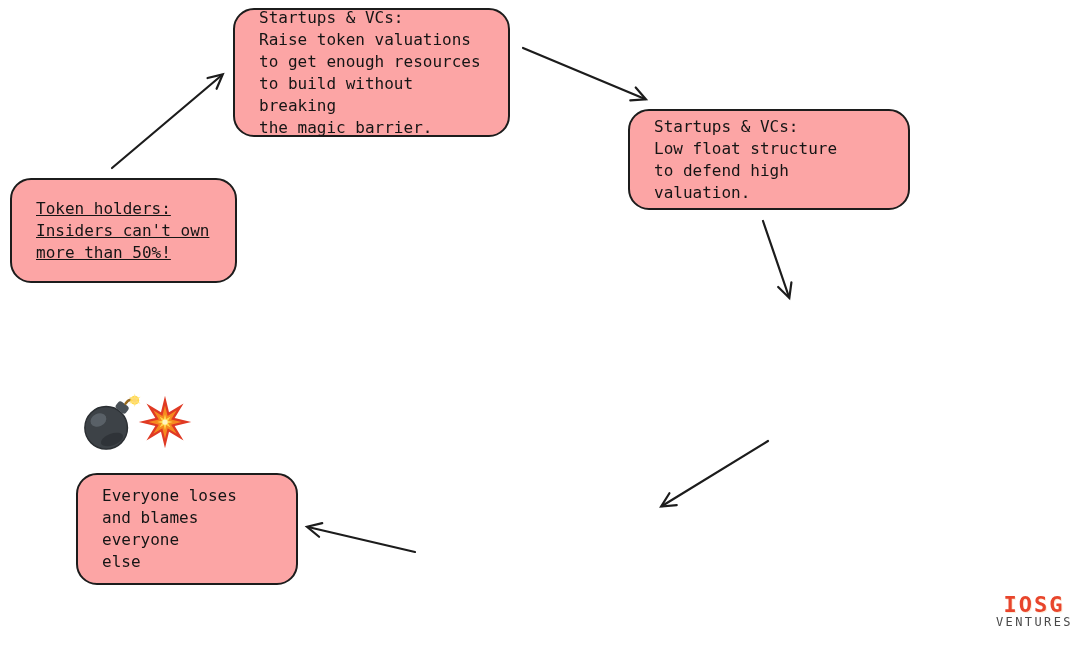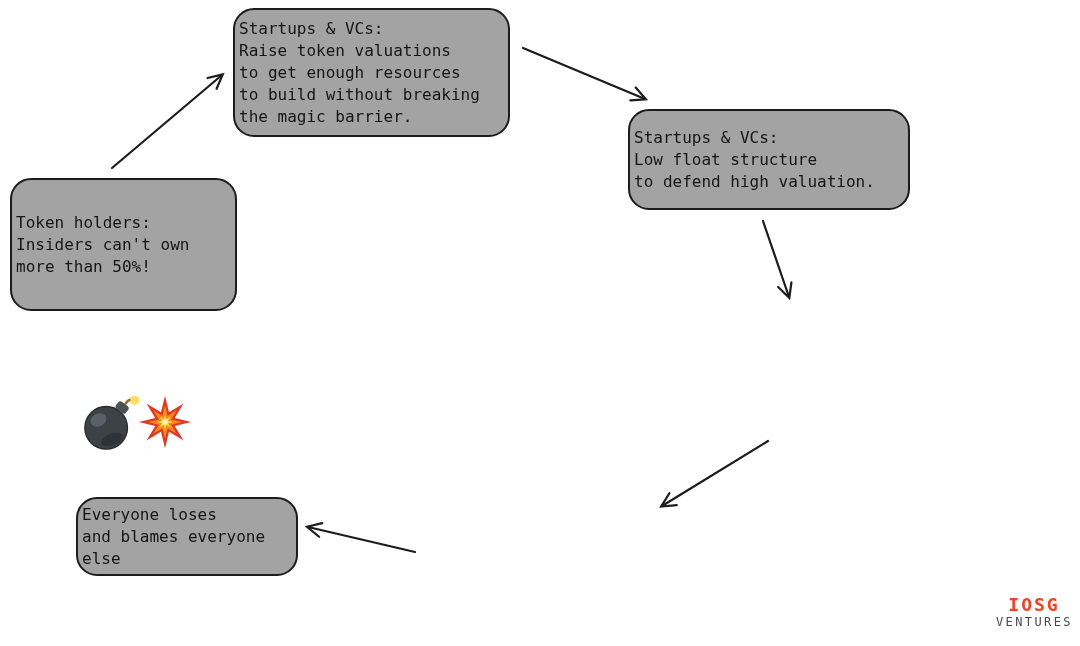--- a/index.html
+++ b/index.html
@@ -15,53 +15,53 @@
     background: #ffffff;
   }
   .arrow-layer {
     position: absolute; left: 0; top: 0;
     width: 1080px; height: 646px;
     pointer-events: none;
   }
   .node {
     position: absolute;
     box-sizing: border-box;
-    background: #a3a3a3;
+    background: #fca5a5;
     border: 2px solid #1c1c1c;
     border-radius: 21px;
     color: #151515;
     font-size: 16px;
     line-height: 22px;
     white-space: pre-line;
     display: flex;
     align-items: center;
-    padding: 0 4px;
+    padding: 0 24px;
     letter-spacing: 0px;
   }
   #n-startups-raise   { left: 233px; top: 8px;   width: 277px; height: 129px; }
   #n-startups-lowfloat{ left: 628px; top: 109px; width: 282px; height: 101px; }
-  #n-token-holders    { left: 10px;  top: 178px; width: 227px; height: 133px; }
+  #n-token-holders    { left: 10px;  top: 178px; width: 227px; height: 105px; text-decoration: underline; }
   #n-cex              { left: 743px; top: 312px; width: 327px; height: 118px; }
   #n-traders          { left: 425px; top: 520px; width: 382px; height: 117px; }
-  #n-everyone         { left: 76px;  top: 497px; width: 222px; height: 79px;  }
+  #n-everyone         { left: 76px;  top: 473px; width: 222px; height: 112px;  }
 
   .emoji {
     position: absolute;
   }
   #bomb-emoji      { left: 80px;  top: 391px; width: 62px; height: 62px; }
   #collision-emoji { left: 137px; top: 394px; width: 56px; height: 56px; }
 
   .logo {
     position: absolute;
     left: 996px; top: 594px;
     width: 76px;
     text-align: center;
   }
   .logo-name {
-    font-size: 18px;
+    font-size: 22px;
     font-weight: bold;
     letter-spacing: 2px;
     color: #e8452c;
     line-height: 22px;
     text-shadow: 1px 1px 0 #f59a3c33;
   }
   .logo-sub {
     font-size: 12px;
     letter-spacing: 2.4px;
     color: #4a4a4a;

